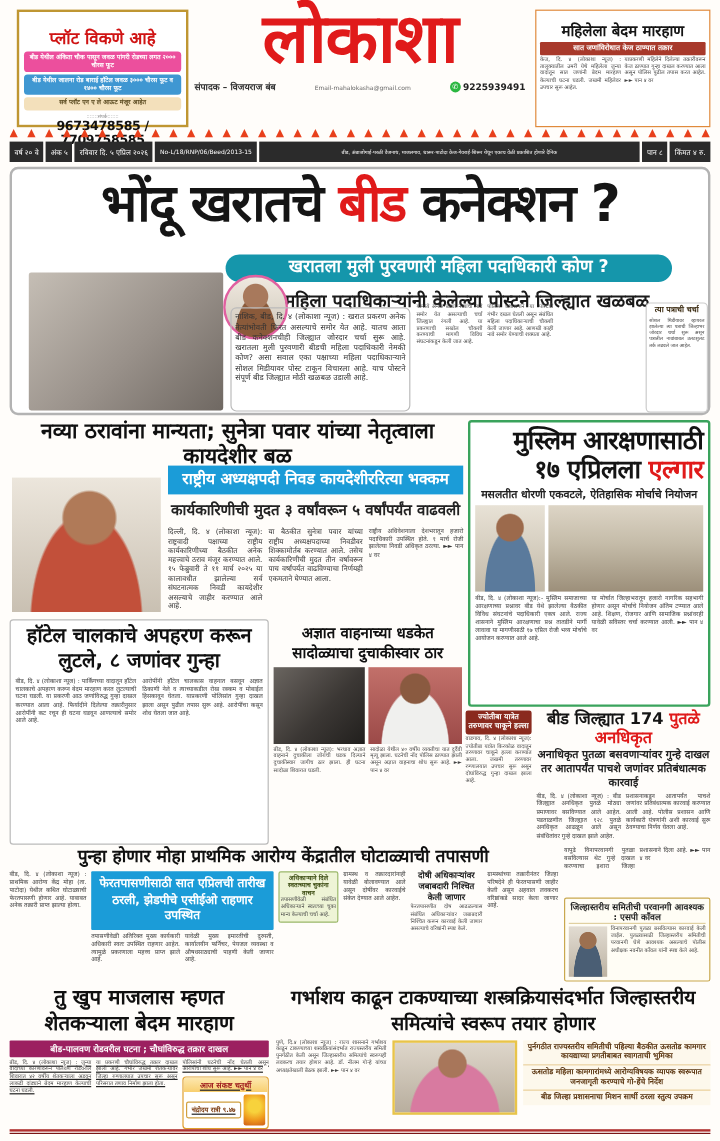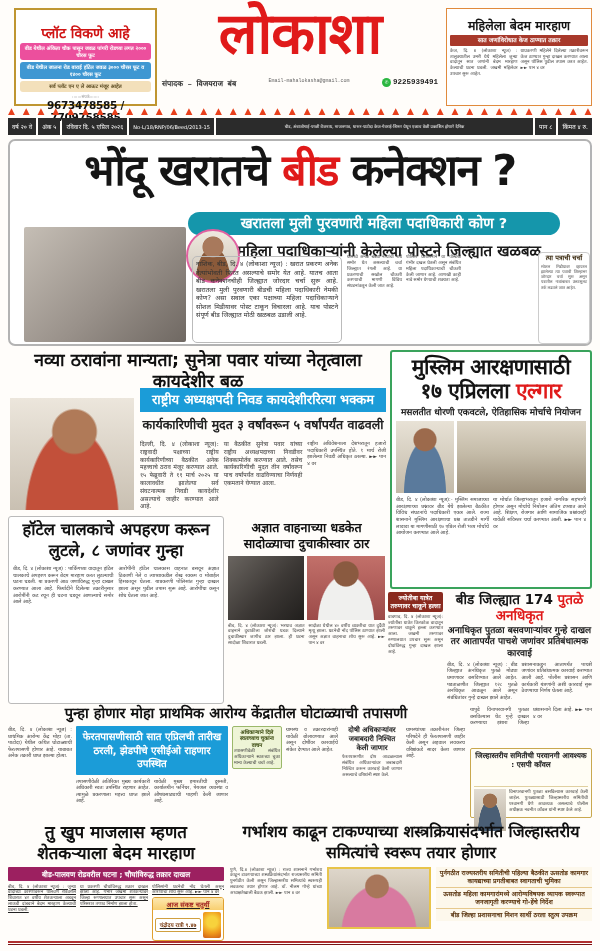--- a/index.html
+++ b/index.html
@@ -18,21 +18,21 @@
   .ad-title { color:#d01414; font-weight:bold; font-size:14px; line-height:1.1; }
   .ad-band { border-radius:3px; color:#fff; font-weight:bold; font-size:5.2px; line-height:1.25; padding:2px 3px; margin-top:2px; }
   .ad-pink { background:#ec4f9d; }
   .ad-blue { background:#3f97d2; }
   .ad-cream { background:#f3e0bb; color:#5a4a20; }
   .ad-contact { font-size:4px; color:#888; margin-top:2px; }
   .ad-phones { font-size:10.5px; font-weight:bold; color:#111; letter-spacing:-0.3px; }
 
   .masthead { left:160px; top:4px; width:280px; height:102px; text-align:center; }
   .logo { color:#e01a1a; font-size:57px; font-weight:bold; line-height:1.05; letter-spacing:-1px; }
-  .mast-row { display:flex; justify-content:space-between; align-items:flex-start; margin-top:14px; padding:0 2px;font-family:Liberation Mono, monospace; }
+  .mast-row { display:flex; justify-content:space-between; align-items:flex-end; margin-top:3px; padding:0 2px; }
   .editor { font-size:7.5px; font-weight:bold; color:#333; }
   .email { font-size:5px; color:#666; }
   .phone-wrap { display:flex; align-items:center; gap:2px; font-size:7.5px; font-weight:bold; color:#222; }
   .phone-ic { display:inline-block; width:9px; height:9px; border-radius:50%; background:#2bb741; color:#fff; font-size:6px; line-height:9px; text-align:center; }
 
   .newsbox { left:446px; top:8px; width:146px; height:98px; border:1.5px solid #e08a3c; background:#fff; padding:10px 3px; }
   .newsbox-title { font-size:12.5px; font-weight:bold; color:#151515; text-align:center; line-height:1.1; }
   .newsbox-bar { background:#a8392b; color:#fff; font-weight:bold; font-size:6px; text-align:center; padding:1.5px 1px; margin:2px 0; border-radius:1px; }
   .newsbox-cols { display:flex; gap:3px; }
 
@@ -60,21 +60,21 @@
   
   .sun-head { left:8px; top:350px; width:380px; text-align:center; font-size:17.5px; font-weight:800; color:#101010; line-height:1.2; }
   .sun-photo { left:10px; top:398px; width:124px; height:112px; background:radial-gradient(circle at 52% 30%, #b07a58 21%, rgba(0,0,0,0) 23%), radial-gradient(ellipse at 50% 108%, #c2503a 52%, rgba(0,0,0,0) 54%), linear-gradient(#ece6dc,#c9c0b2); }
   .sun-blue { left:140px; top:388px; width:246px; height:24px; background:#1b9cd8; color:#fff; font-weight:bold; font-size:13px; text-align:center; line-height:24px; }
   .sun-sub { left:140px; top:416px; width:246px; text-align:center; font-size:12.5px; font-weight:bold; color:#222; }
   .sun-cols { left:140px; top:440px; width:246px; height:72px; display:flex; gap:5px; }
   .sun-cols > div { flex:1; }
 
   
   .mus-box { left:390px; top:350px; width:202px; height:239px; border:2px solid #3aa35c; border-radius:3px; background:#fff; padding:3px 4px; }
-  .mus-h { text-align:center; font-size:21px; font-weight:800; line-height:1.15; color:#131313; letter-spacing:-0.5px; }
+  .mus-h { text-align:right; font-size:21px; font-weight:800; line-height:1.15; color:#131313; letter-spacing:-0.5px; }
   .mus-sub { text-align:center; font-size:9px; font-weight:bold; color:#222; margin:2px 0 3px; }
   .mus-photos { display:flex; gap:3px; }
   .mus-ph1 { width:58px; height:72px; background:radial-gradient(circle at 50% 26%, #9c6a4c 18%, rgba(0,0,0,0) 20%), radial-gradient(ellipse at 50% 100%, #5a7a9c 50%, rgba(0,0,0,0) 52%), linear-gradient(#e8e2d6,#c2b9a8); }
   .mus-ph2 { flex:1; height:72px; background:linear-gradient(180deg,#ddd5c6 0%,#c4bba8 45%, #9c8f7a 100%); }
   .mus-cols { display:flex; gap:4px; margin-top:3px; }
   .mus-cols > div { flex:1; }
 
   
   .hot-box { left:8px; top:516px; width:216px; height:188px; border:1px solid #bbb; border-radius:3px; padding:3px 4px; background:#fff; }
   .hot-h { text-align:center; font-size:16.5px; font-weight:800; line-height:1.25; color:#101010; }
@@ -103,21 +103,21 @@
   .moha-row { left:8px; top:726px; width:457px; height:90px; display:flex; gap:4px; }
   .moha-blue { background:#1b9cd8; color:#fff; font-weight:bold; font-size:10px; text-align:center; line-height:1.35; padding:4px 2px; border-radius:1px; }
   .moha-mid-cols { display:flex; gap:4px; margin-top:3px; }
   .moha-mid-cols > div { flex:1; }
   .moha-green { background:#eef4d6; border:1px solid #9bb86a; border-radius:2px; padding:2px 1px; }
   .moha-green .gt { font-size:5.3px; font-weight:bold; text-align:center; color:#3a4a10; line-height:1.2; }
   .dosh-h { font-size:7px; font-weight:bold; text-align:center; color:#222; line-height:1.25; margin-bottom:2px; }
 
   
   .sp-box { left:470px; top:748px; width:122px; height:70px; border:1px solid #c9a84e; border-radius:2px; background:#fffdf5; padding:2px 3px; }
-  .sp-h { font-size:7.3px; font-weight:bold; text-align:center; color:#222; line-height:1.25; border-bottom:1px solid #e0d0a0; padding-bottom:17px; margin-bottom:2px; }
+  .sp-h { font-size:7.3px; font-weight:bold; text-align:center; color:#222; line-height:1.25; border-bottom:1px solid #e0d0a0; padding-bottom:0; margin-bottom:2px; }
   .sp-row { display:flex; gap:3px; }
   .sp-ph { width:32px; height:42px; background:radial-gradient(circle at 50% 28%, #9c7050 20%, rgba(0,0,0,0) 22%), radial-gradient(ellipse at 50% 105%, #4a5e74 52%, rgba(0,0,0,0) 54%), linear-gradient(#e2dcd2,#bcb2a2); flex:none; }
 
   
   .far-wrap { left:8px; top:822px; width:216px; height:116px; }
   .far-h { text-align:center; font-size:17px; font-weight:800; line-height:1.25; color:#101010; }
   .far-bar { background:#9c2060; color:#fff; font-weight:bold; font-size:7.3px; text-align:center; padding:2px 0; margin:2px 0 3px; border-radius:1px; }
   .far-cols { display:flex; gap:4px;text-decoration:underline; }
   .fest { border:1px solid #e0a030; border-radius:3px; background:#fff; margin-top:2px; overflow:hidden; }
   .fest-t { background:linear-gradient(#fde8b0,#f8cf70); color:#a02020; font-weight:bold; font-size:6.5px; text-align:center; padding:1.5px 0; }

